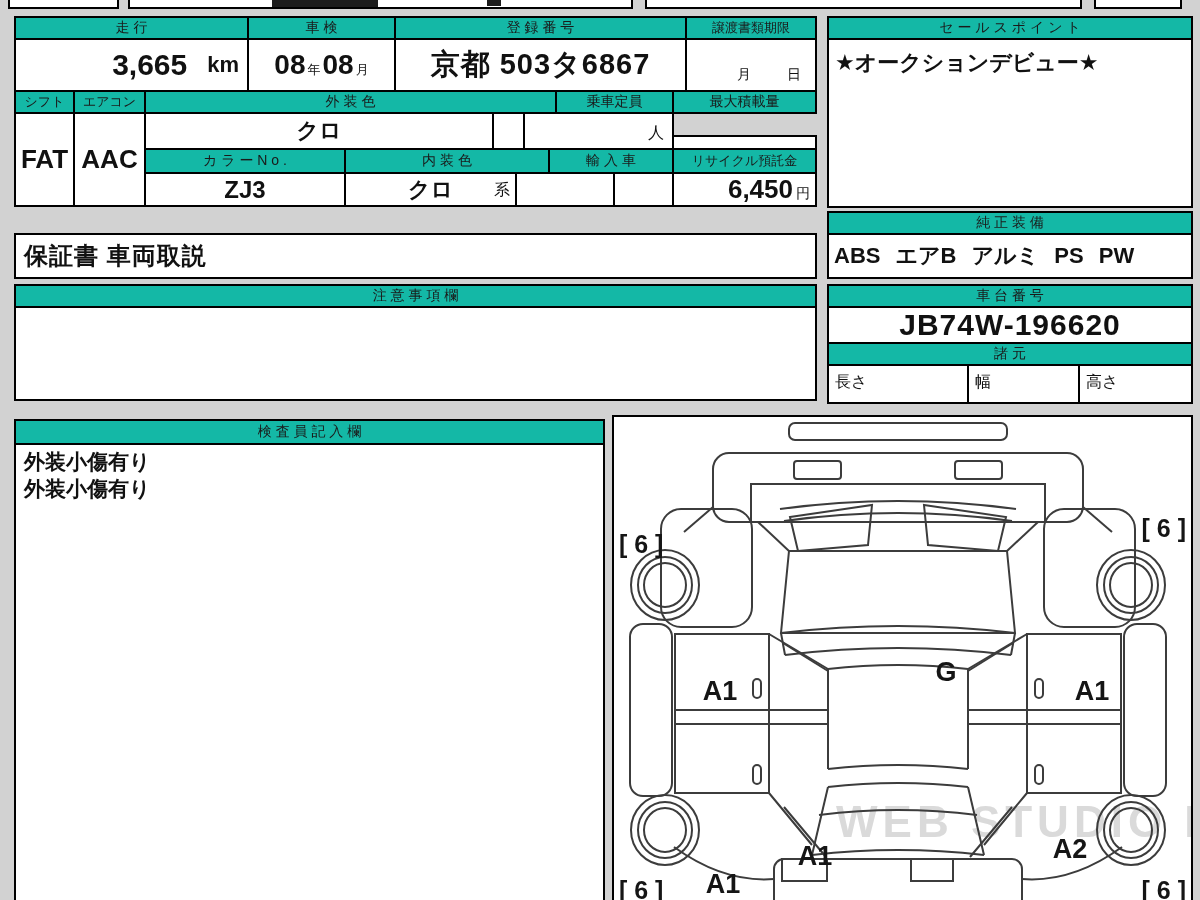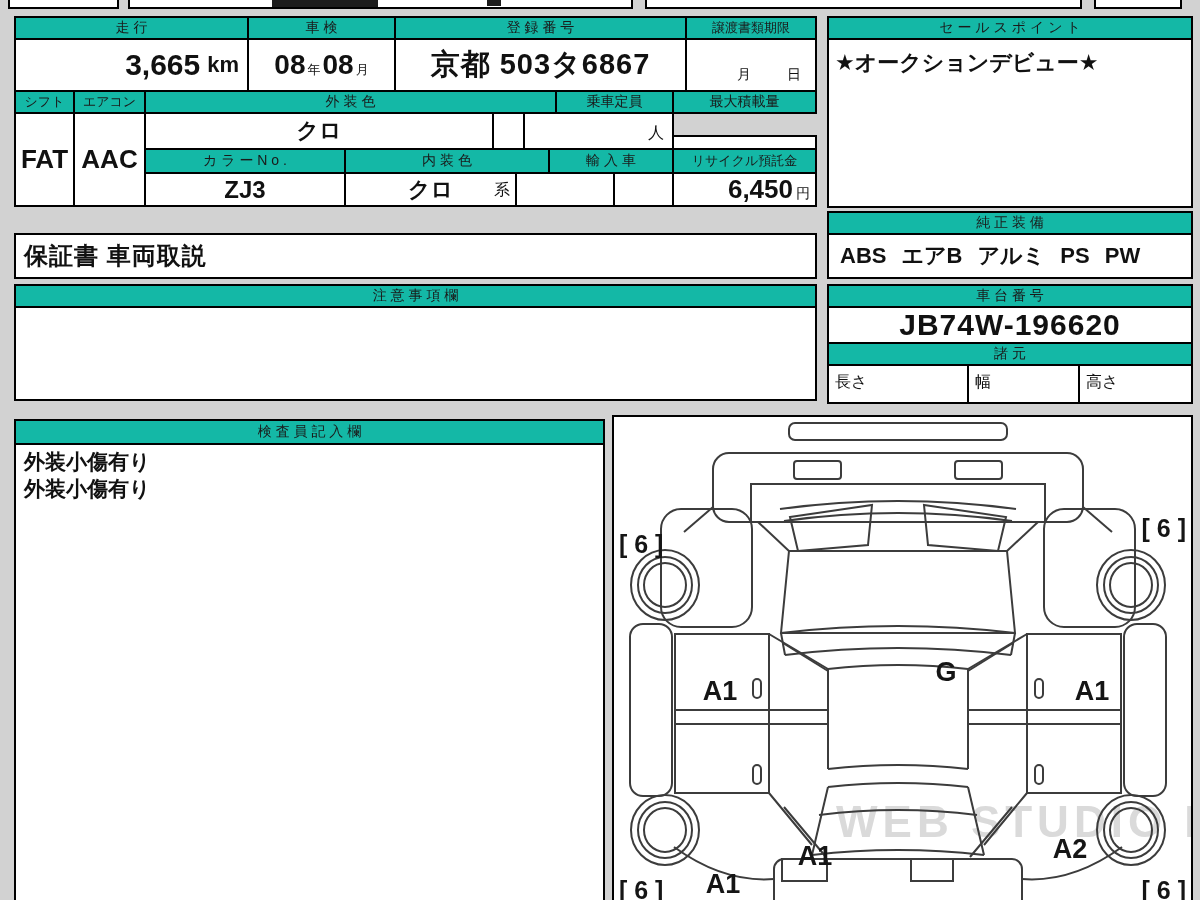--- a/index.html
+++ b/index.html
@@ -34,21 +34,21 @@
   </div>
   <div class="cell gray hdr" style="left:394px;top:16px;width:293px;height:24px;">
     <span>登 録 番 号</span>
   </div>
   <div class="cell gray hdr" style="left:685px;top:16px;width:132px;height:24px;">
     <span style="font-size:13px;">譲渡書類期限</span>
   </div>
 
   <div class="cell" style="left:14px;top:38px;width:235px;height:54px;display:flex;align-items:center;justify-content:flex-end;padding-right:8px;">
     <span class="big" style="font-size:30px;">3,665</span>
-    <span class="big" style="font-size:22px;margin-left:7px;">km</span>
+    <span class="big" style="font-size:22px;margin-left:20px;">km</span>
   </div>
   <div class="cell" style="left:247px;top:38px;width:149px;height:54px;display:flex;align-items:center;justify-content:center;">
     <span class="big" style="font-size:28px;">08</span>
     <span style="font-size:13px;margin:10px 2px 0 2px;">年</span>
     <span class="big" style="font-size:28px;">08</span>
     <span style="font-size:13px;margin:10px 0 0 2px;">月</span>
   </div>
   <div class="cell vcenter" style="left:394px;top:38px;width:293px;height:54px;">
     <span class="big" style="font-size:29px;letter-spacing:1px;">京都 503タ6867</span>
   </div>
@@ -126,21 +126,21 @@
     <span class="big" style="font-size:24px;padding-left:8px;letter-spacing:1px;">保証書 車両取説</span>
   </div>
   <div class="cell" style="left:827px;top:38px;width:366px;height:170px;">
     <div class="big" style="font-size:22px;padding:8px 6px;">★オークションデビュー★</div>
   </div>
 
   <div class="cell gray hdr" style="left:827px;top:211px;width:366px;height:24px;">
     <span>純 正 装 備</span>
   </div>
   <div class="cell" style="left:827px;top:233px;width:366px;height:46px;display:flex;align-items:center;">
-    <span class="big" style="font-size:22px;padding-left:11px;word-spacing:9px;">ABS エアB アルミ PS PW</span>
+    <span class="big" style="font-size:22px;padding-left:5px;word-spacing:9px;">ABS エアB アルミ PS PW</span>
   </div>
 
   <div class="cell gray hdr" style="left:14px;top:284px;width:803px;height:24px;">
     <span>注 意 事 項 欄</span>
   </div>
   <div class="cell" style="left:14px;top:306px;width:803px;height:95px;"></div>
 
   <div class="cell gray hdr" style="left:827px;top:284px;width:366px;height:24px;">
     <span>車 台 番 号</span>
   </div>

